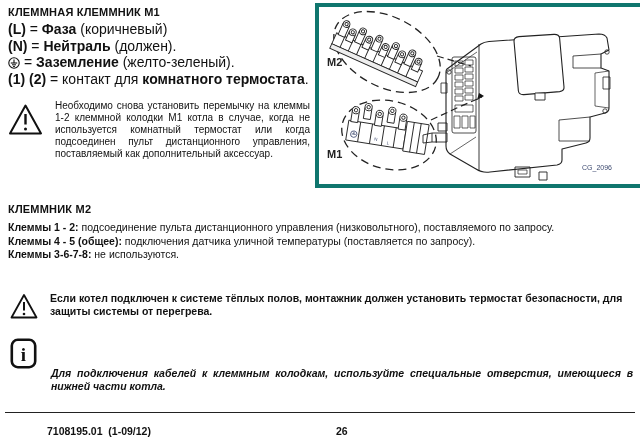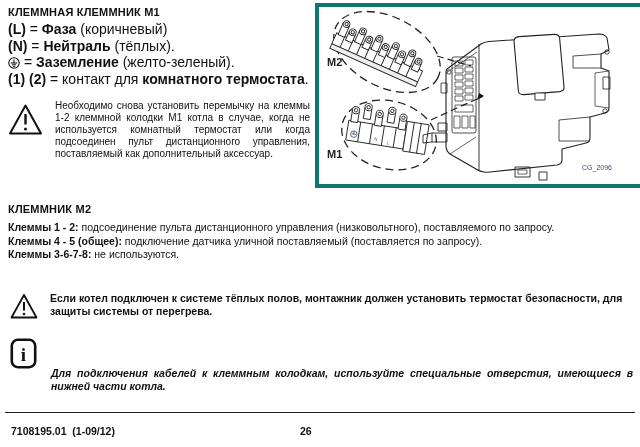--- a/index.html
+++ b/index.html
@@ -12,35 +12,35 @@
   .def-line{font-size:14px;line-height:16.5px;white-space:nowrap;}
   .def-line .bold{font-weight:bold;}
   .warn-row{display:flex;align-items:flex-start;gap:12px;}
   .warn-text{font-size:10px;font-weight:normal;line-height:12px;text-align:justify;}
   .warn-text2{font-size:10.5px;font-weight:bold;line-height:13px;text-align:left;}
   .note-text{font-size:10.5px;font-weight:bold;font-style:italic;line-height:13px;text-align:justify;margin-top:26px;}
   .m2-line{font-size:10.5px;line-height:13.5px;}
   .m2-line .lbl{font-weight:bold;}
   .figure-frame{border:4px solid #0f766e;background:#fff;}
   .footer-rule{height:0;border-top:1.6px solid #222;}
-  .footer-text{font-size:10.5px;font-weight:bold;}
+  .footer-text{font-size:10.5px;font-weight:bold;margin-left:36px;}
   .gnd-badge{display:inline-block;vertical-align:-2px;}
   svg{display:block;}
 </style>
 </head>
 <body>
 
 <div class="abs sec-title" style="left:8px;top:6px;">КЛЕММНАЯ КЛЕММНИК М1</div>
 
 <div class="abs" style="left:8px;top:21px;width:300px;">
   <div class="def-line">
     <span class="bold">(L)</span><span> = </span><span class="bold">Фаза</span><span> (коричневый)</span>
   </div>
   <div class="def-line">
-    <span class="bold">(N)</span><span> = </span><span class="bold">Нейтраль</span><span> (тёплых).</span>
+    <span class="bold">(N)</span><span> = </span><span class="bold">Нейтраль</span><span> (должен).</span>
   </div>
   <div class="def-line">
     <span class="gnd-badge"><svg width="12" height="12" viewBox="0 0 12 12">
           <circle cx="6" cy="6" r="5.2" fill="none" stroke="#111" stroke-width="1.1"></circle>
           <line x1="6" y1="2.6" x2="6" y2="6" stroke="#111" stroke-width="1.1"></line>
           <line x1="2.8" y1="6" x2="9.2" y2="6" stroke="#111" stroke-width="1.1"></line>
           <line x1="4" y1="7.8" x2="8" y2="7.8" stroke="#111" stroke-width="1"></line>
           <line x1="5" y1="9.4" x2="7" y2="9.4" stroke="#111" stroke-width="1"></line>
         </svg></span><span> = </span><span class="bold">Заземление</span><span> (желто-зеленый).</span>
   </div>
@@ -204,21 +204,21 @@
   </svg>
 </div>
 
 <div class="abs sec-title" style="left:8px;top:203px;">КЛЕММНИК М2</div>
 
 <div class="abs" style="left:8px;top:221px;width:626px;">
   <div class="m2-line">
     <span class="lbl">Клеммы 1 - 2:</span><span> подсоединение пульта дистанционного управления (низковольтного), поставляемого по запросу.</span>
   </div>
   <div class="m2-line">
-    <span class="lbl">Клеммы 4 - 5 (общее):</span><span> подключение датчика уличной поставляемый (поставляется по запросу).</span>
+    <span class="lbl">Клеммы 4 - 5 (общее):</span><span> подключения датчика уличной температуры (поставляется по запросу).</span>
   </div>
   <div class="m2-line">
     <span class="lbl">Клеммы 3-6-7-8:</span><span> не используются.</span>
   </div>
 </div>
 
 <div class="abs warn-row" style="left:10px;top:292px;width:624px;">
   <span style="flex:0 0 auto;padding-top:1px;">
     <svg width="28" height="27" viewBox="0 0 28 27">
       <path d="M14 2 L26.5 24.5 L1.5 24.5 Z" fill="none" stroke="#111" stroke-width="1.8" stroke-linejoin="round"></path>

